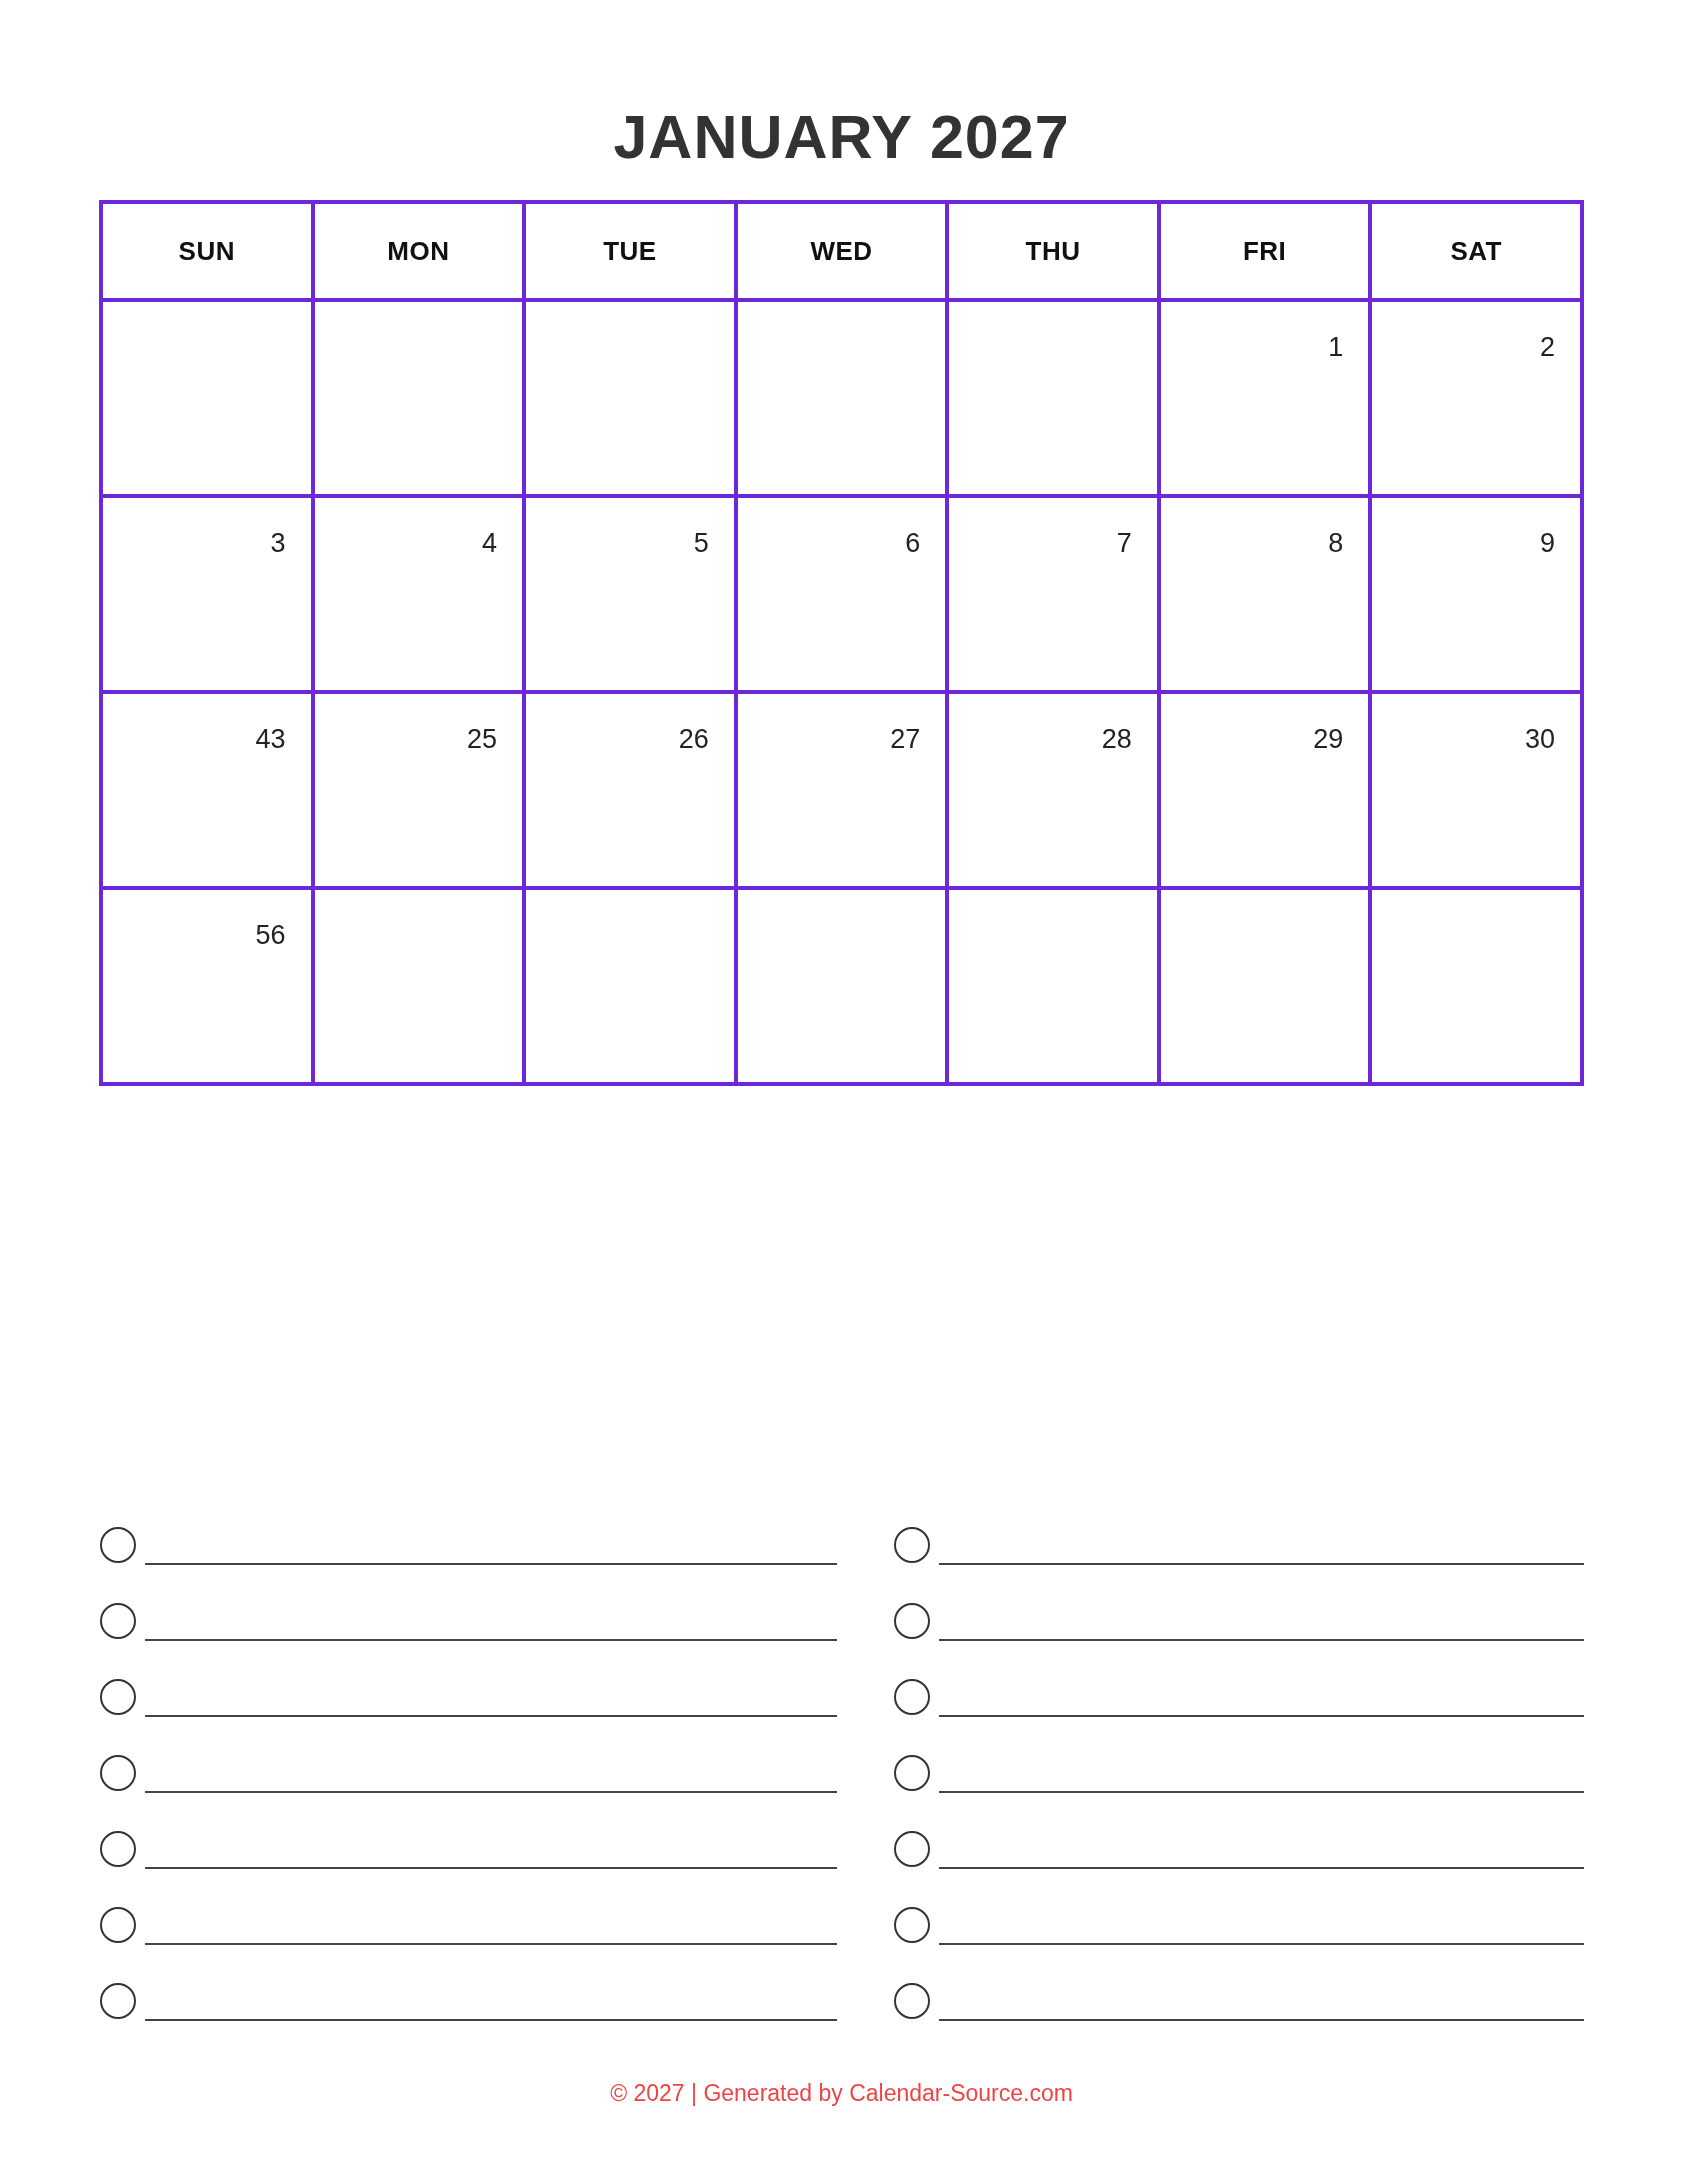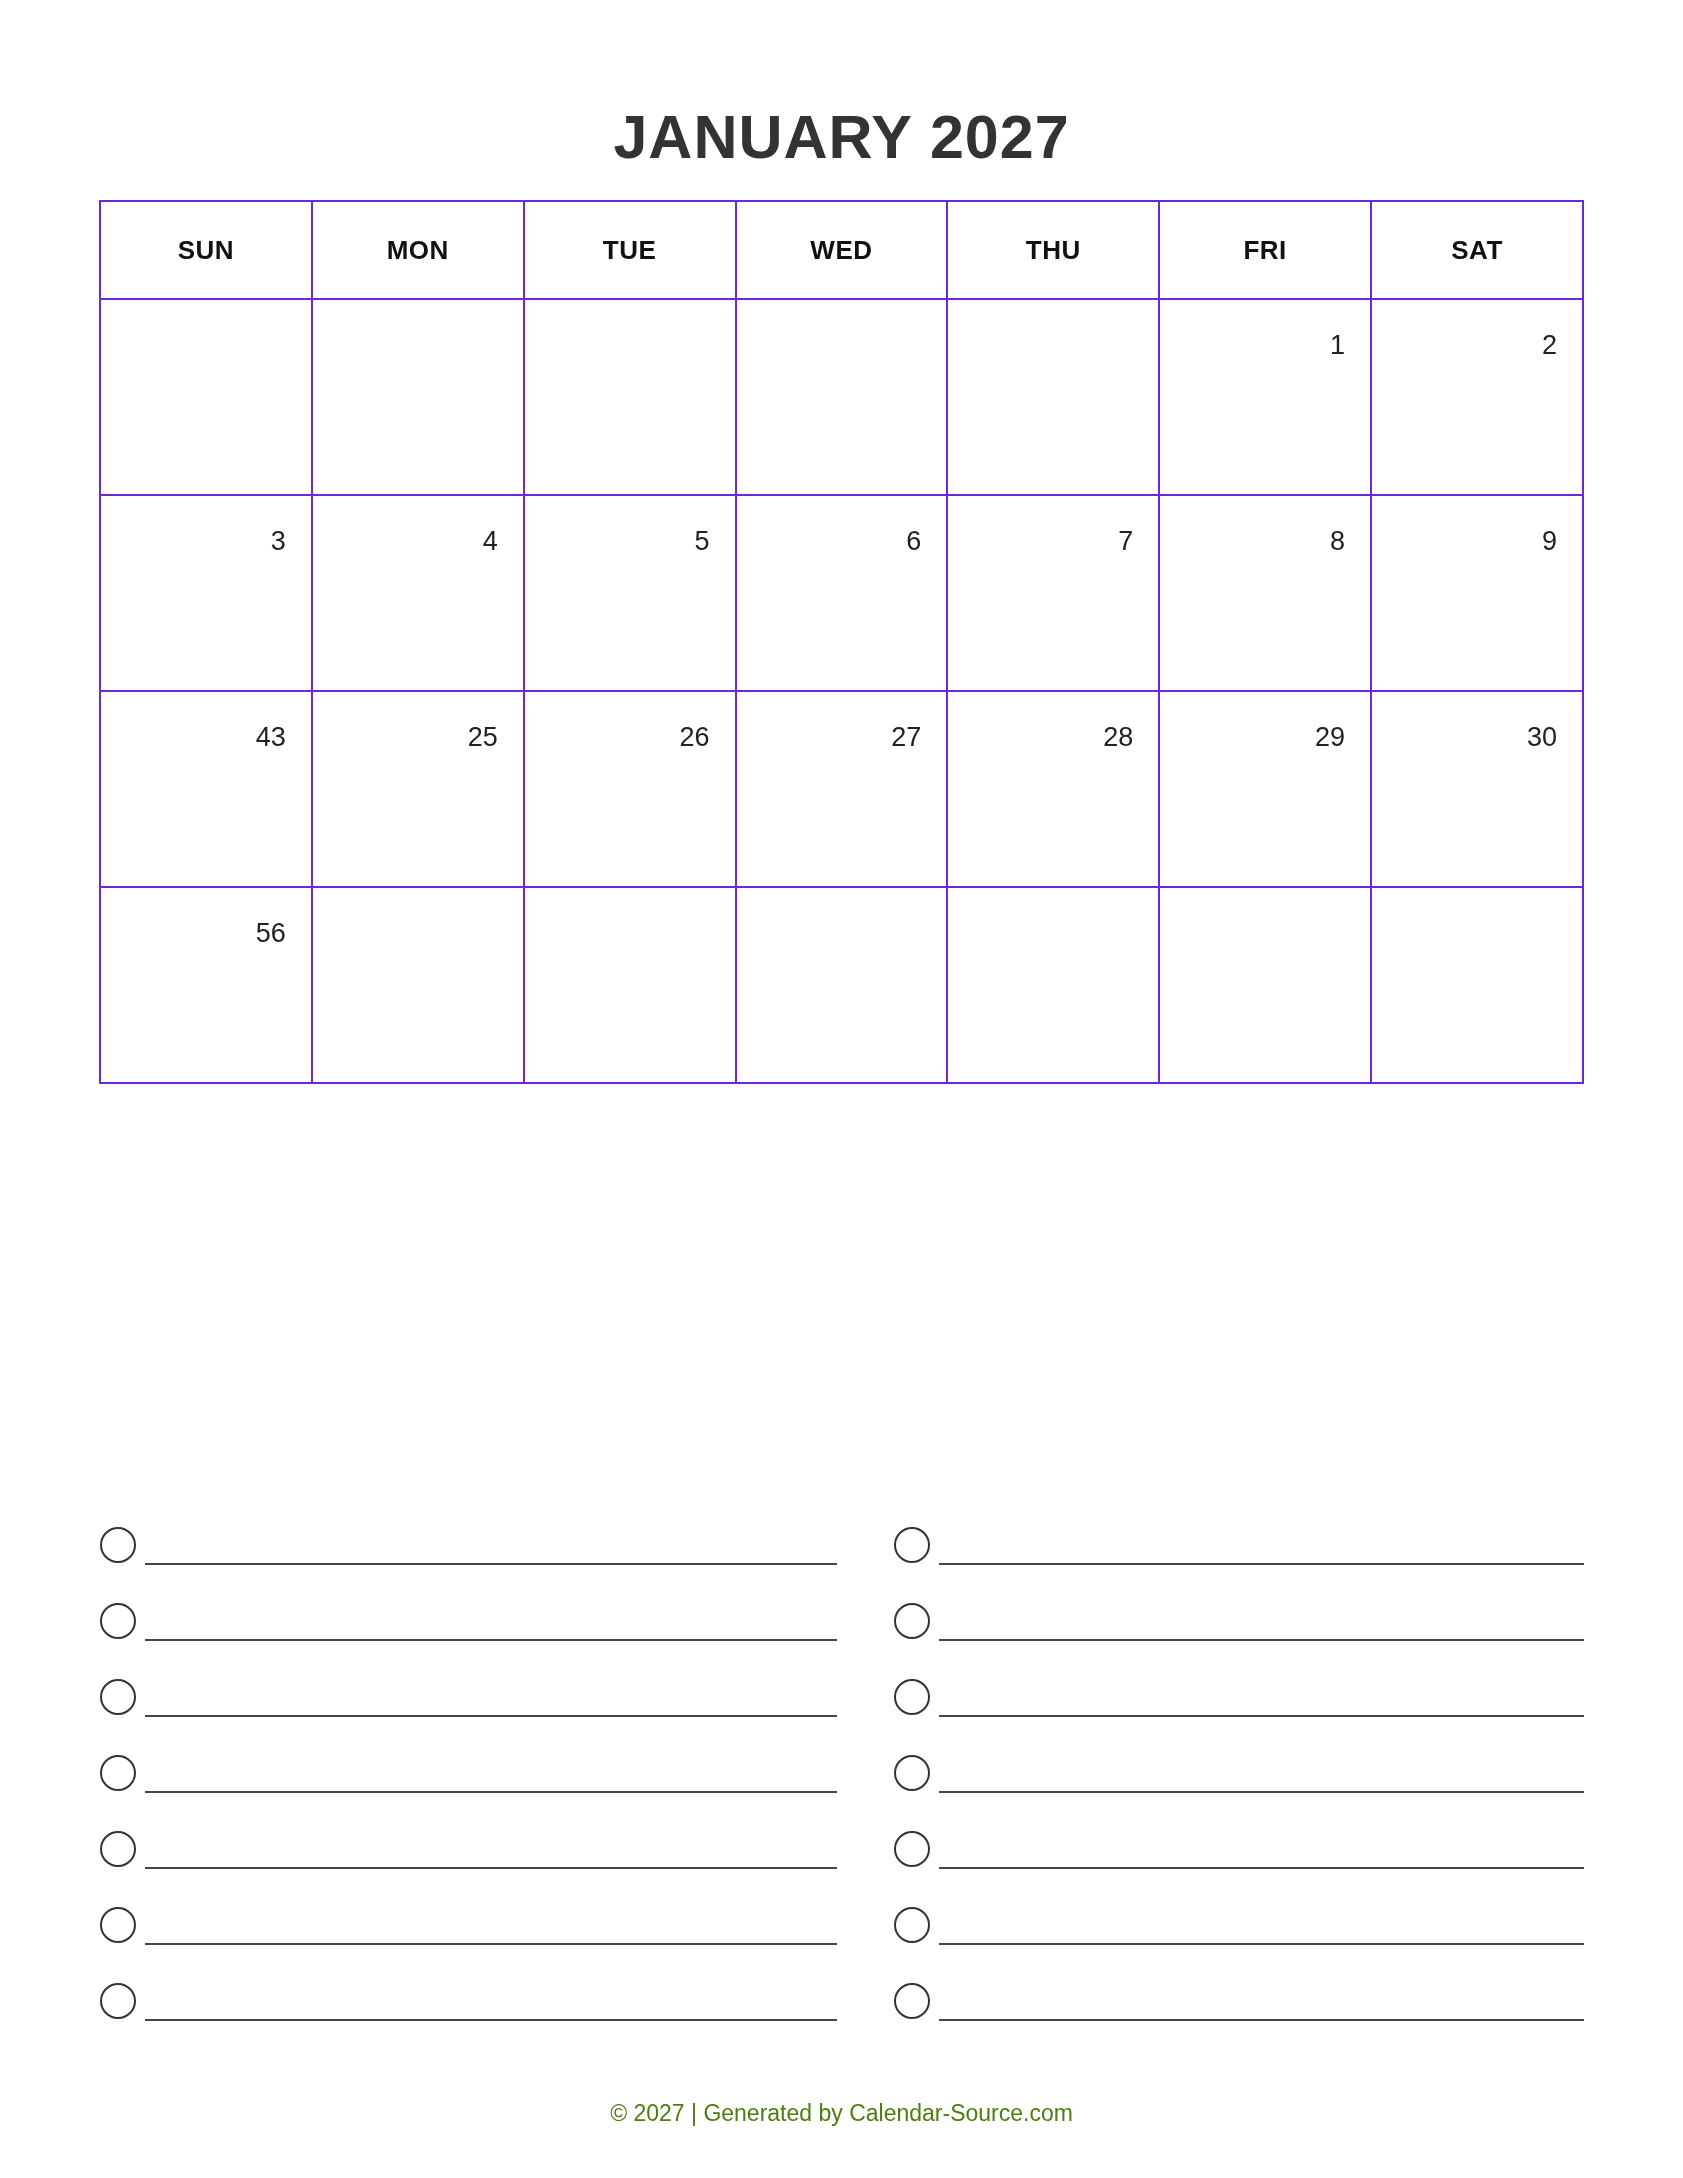--- a/index.html
+++ b/index.html
@@ -2,35 +2,35 @@
 <html><head>
 <meta charset="utf-8">
 <style>
   html, body { margin: 0; padding: 0; background: #ffffff; }
   body { width: 1683px; height: 2178px; position: relative; overflow: hidden;
          font-family: "Liberation Sans", "DejaVu Sans", sans-serif; color: #111; }
   .title { position: absolute; left: 0; width: 1683px; top: 103px; text-align: center;
            font-size: 61px; font-weight: bold; color: #333333; letter-spacing: 1px; line-height: 69px; }
   .cal { position: absolute; left: 99px; top: 200px; width: 1485px; border-collapse: collapse;
          table-layout: fixed; }
-  .cal th, .cal td { border: 2px solid #6d28d9; box-sizing: border-box; padding: 8px; }
+  .cal th, .cal td { border: 4px solid #6d28d9; box-sizing: border-box; padding: 8px; }
   .cal th { height: 98px; font-size: 26px; font-weight: bold; text-align: center; vertical-align: middle;
             color: #111; letter-spacing: 0.5px; }
   .cal td { height: 196px; vertical-align: top; text-align: right; }
   .cal td span { display: inline-block; margin-top: 22px; margin-right: 17px; font-size: 27px;
                  color: #222; line-height: 30px; }
   .notes { position: absolute; top: 1525px; }
   .notes.left { left: 99px; width: 738px; }
   .notes.right { left: 893px; width: 691px; }
   .note-row { position: relative; height: 76px; }
   .note-circle { position: absolute; left: 1px; top: 2px; width: 34px; height: 34px; border: 2px solid #333;
                  border-radius: 50%; box-sizing: border-box; width: 36px; height: 36px; }
   .note-line { position: absolute; left: 46px; right: 0; top: 38px; border-top: 2px solid #444; }
   .footer { position: absolute; left: 0; width: 1683px; top: 2080px; text-align: center;
-            font-size: 23px; color: #4d7c0f; margin-top: 20px; }
+            font-size: 23px; color: #ef4444; }
 </style>
 </head>
 <body>
 
 <div class="title">JANUARY 2027</div>
 
 <table class="cal">
   <thead>
     <tr>
       <th>SUN</th>

